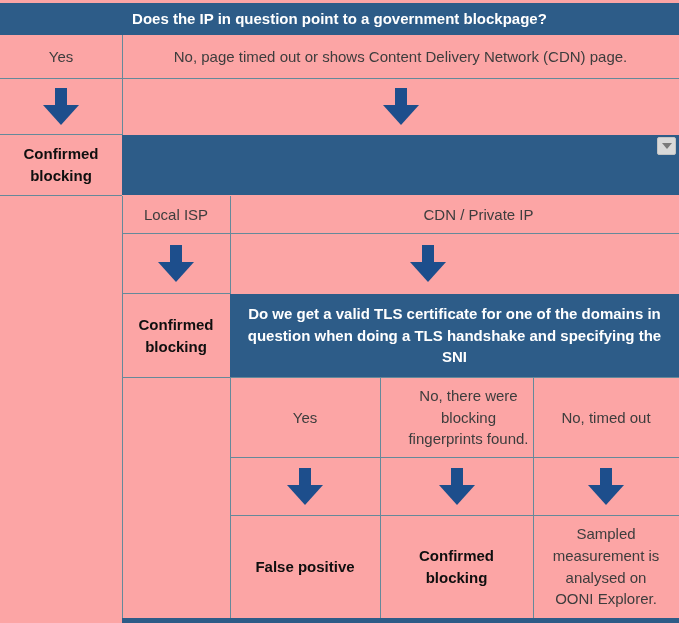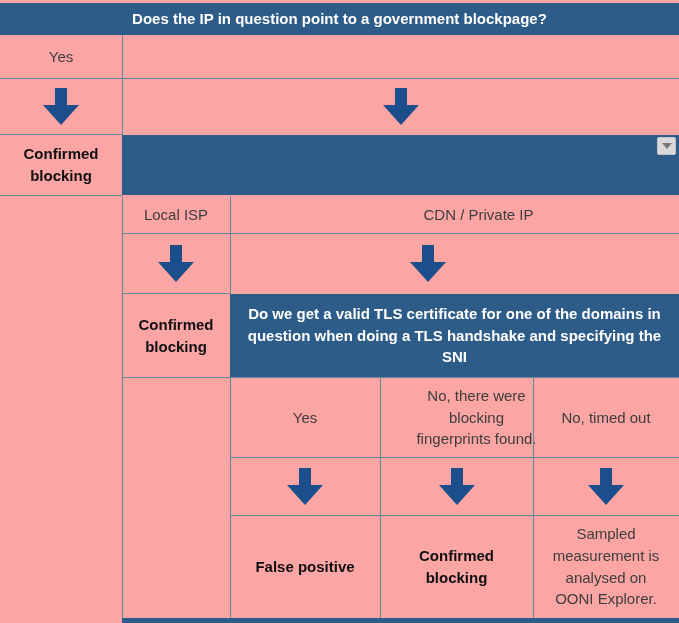--- a/index.html
+++ b/index.html
@@ -49,20 +49,21 @@
   }
 </style>
 </head>
 <body>
 
 <div class="stage">
 
   <div class="cell hdr" style="left:0;top:3px;width:679px;height:32px;">Does the IP in question point to a government blockpage?</div>
 
   <div class="cell" style="left:0;top:35px;width:122px;height:43px;">Yes</div>
+  <div class="cell" style="left:122px;top:35px;width:557px;height:43px;">No, page timed out or shows Content Delivery Network (CDN) page.</div>
 
   <div class="arrow-cell" style="left:0;top:79px;width:122px;height:55px;">
     <svg width="40" height="38" viewBox="0 0 40 38" aria-hidden="true">
       <rect x="14" y="0" width="12" height="18" fill="#1d4e8c"></rect>
       <polygon points="2,17 38,17 20,37" fill="#1d4e8c"></polygon>
     </svg>
   </div>
   <div class="arrow-cell" style="left:122px;top:79px;width:557px;height:55px;">
     <svg width="40" height="38" viewBox="0 0 40 38" aria-hidden="true">
       <rect x="14" y="0" width="12" height="18" fill="#1d4e8c"></rect>
@@ -90,21 +91,21 @@
     <svg width="40" height="38" viewBox="0 0 40 38" aria-hidden="true">
       <rect x="14" y="0" width="12" height="18" fill="#1d4e8c"></rect>
       <polygon points="2,17 38,17 20,37" fill="#1d4e8c"></polygon>
     </svg>
   </div>
 
   <div class="cell bold" style="left:122px;top:294px;width:108px;height:83px;padding:0 10px;">Confirmed blocking</div>
   <div class="cell hdr" style="left:230px;top:294px;width:449px;height:83px;padding:2px 13px;">Do we get a valid TLS certificate for one of the domains in question when doing a TLS handshake and specifying the SNI</div>
 
   <div class="cell" style="left:230px;top:378px;width:150px;height:79px;padding:0 10px;">Yes</div>
-  <div class="cell" style="left:400px;top:378px;width:153px;height:79px;padding:6px 12px;">No, there were blocking fingerprints found.</div>
+  <div class="cell" style="left:392px;top:378px;width:153px;height:79px;padding:6px 12px;">No, there were blocking fingerprints found.</div>
   <div class="cell" style="left:533px;top:378px;width:146px;height:79px;padding:0 10px;">No, timed out</div>
 
   <div class="arrow-cell" style="left:230px;top:458px;width:150px;height:57px;">
     <svg width="40" height="38" viewBox="0 0 40 38" aria-hidden="true">
       <rect x="14" y="0" width="12" height="18" fill="#1d4e8c"></rect>
       <polygon points="2,17 38,17 20,37" fill="#1d4e8c"></polygon>
     </svg>
   </div>
   <div class="arrow-cell" style="left:380px;top:458px;width:153px;height:57px;">
     <svg width="40" height="38" viewBox="0 0 40 38" aria-hidden="true">

